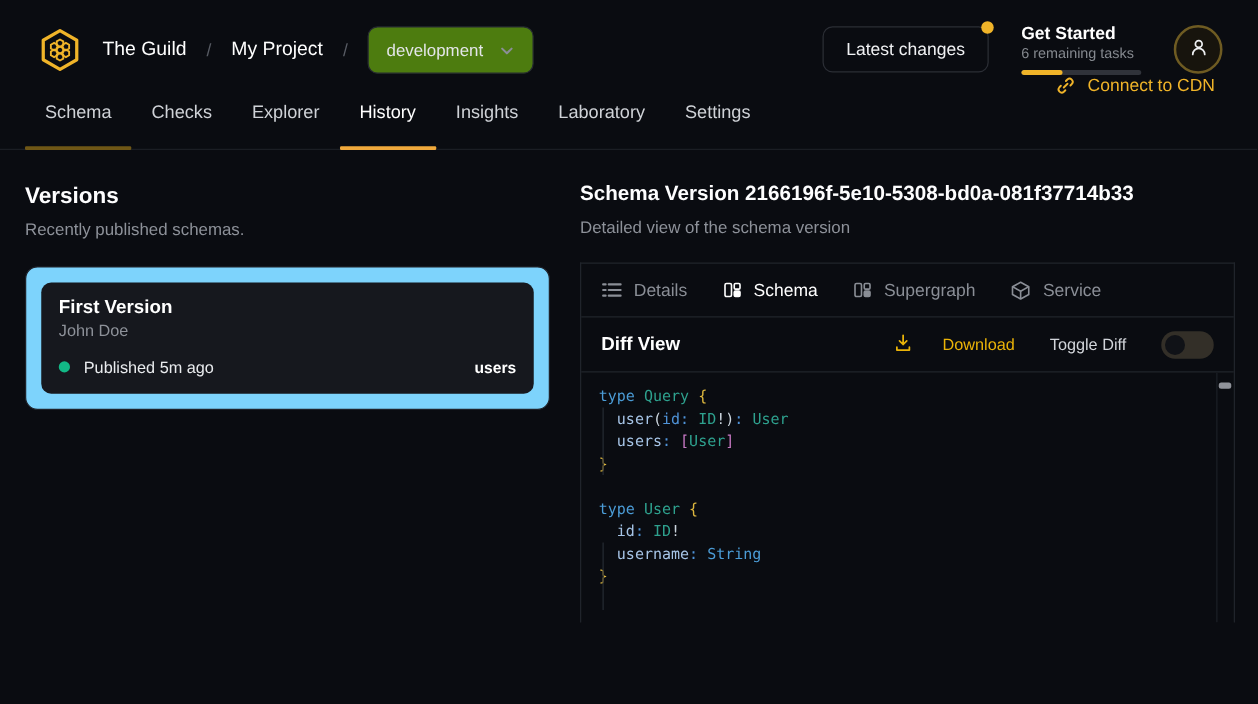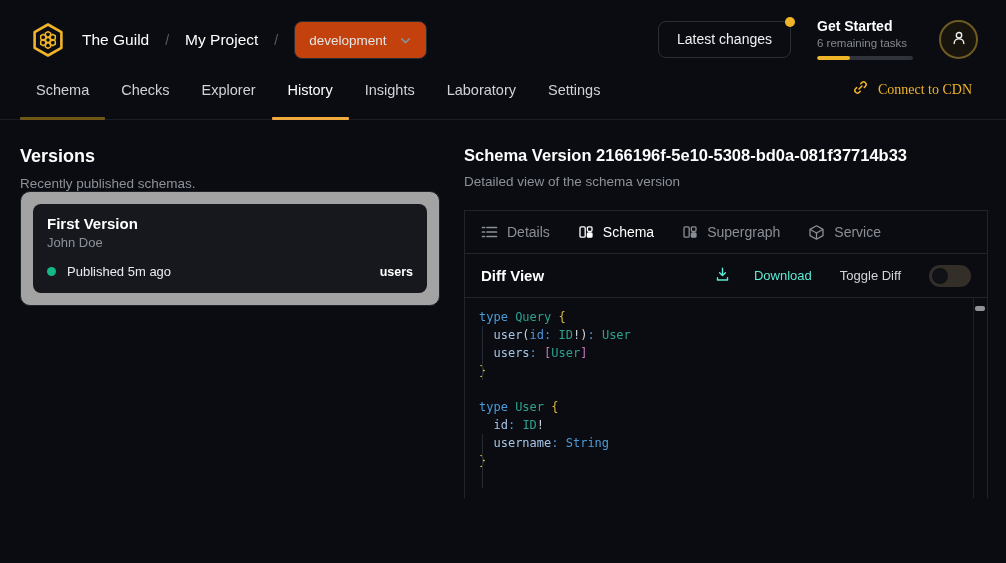--- a/index.html
+++ b/index.html
@@ -10,21 +10,21 @@
     position:relative;
   }
 
   
   .topbar { display:flex; align-items:flex-end; height:60px; padding:0 28px; }
   .brand-group { display:flex; align-items:center; gap:14px; }
   .logo svg { display:block; }
   .brand { font-size:15.5px; font-weight:500; color:#fff; }
   .crumb-sep { color:#585c64; font-size:14px; padding:0 2px; }
   .env-select { display:flex; align-items:center; gap:12px; height:38px; padding:0 14px;
-    background:#c2410c; border:1px solid #262a31; border-radius:8px; color:#e4e6e9;
+    background:#4d7c0f; border:1px solid #262a31; border-radius:8px; color:#e4e6e9;
     font-size:13.5px; cursor:pointer; }
   .env-select .chev { color:#8a8e96; display:flex; }
 
   .topbar-right { margin-left:auto; display:flex; align-items:center; gap:26px; }
   .latest-btn { position:relative; height:37px; padding:0 18px; border:1px solid #2b2e35;
     border-radius:8px; background:transparent; color:#f0f1f3; font-size:14px;
     font-family:inherit; cursor:pointer; }
   .latest-dot { position:absolute; top:-5px; right:-5px; width:10px; height:10px;
     border-radius:50%; background:#f0b429; }
   .get-started { width:96px; cursor:pointer; }
@@ -38,54 +38,54 @@
 
   
   .tabbar { display:flex; align-items:stretch; height:60px; border-bottom:1px solid #1b1e24;
     padding:0 34px 0 20px; }
   .nav-tab { position:relative; display:flex; align-items:center; padding:0 16px;
     font-size:14.5px; color:#cfd2d7; cursor:pointer; }
   .nav-tab.active { color:#fff; }
   .nav-tab .ul { position:absolute; left:0; right:0; bottom:-1px; height:3px; border-radius:1px; }
   .nav-tab.active .ul { background:#f0a93c; }
   .nav-tab.dim .ul { background:#6f5716; }
-  .connect-cdn { margin-left:auto; display:flex; align-items:center; gap:9px;
-    color:#f0b429; font-size:14px; cursor:pointer;font-family:Liberation Serif, serif; }
+  .connect-cdn { margin-left:auto; display:flex; gap:9px;
+    color:#f0b429; font-size:14px; cursor:pointer; }
 
   
   .main { display:flex; gap:24px; padding:0 18px 0 20px; }
   .col-left { width:420px; flex:none; }
   .col-right { flex:1; min-width:0; }
   .sec-title { font-size:18px; font-weight:700; color:#fdfdfe; margin-top:26px; }
   .col-right .sec-title { font-size:16.5px; }
   .sec-sub { margin-top:9px; font-size:13.5px; color:#8d9199; }
 
-  .versions-card { border:1px solid #1f2229; border-radius:10px;
-    background:#a3a3a3; padding:12px; }
+  .versions-card { margin-top:22px; border:1px solid #1f2229; border-radius:10px;
+    background:#7dd3fc; padding:12px; }
   .version-item { background:#16181e; border-radius:8px; padding:11px 14px 14px; cursor:pointer; }
   .vi-name { font-size:15px; font-weight:600; color:#fff; }
   .vi-author { font-size:13px; color:#8d9199; margin-top:3px; }
   .vi-row { display:flex; align-items:center; margin-top:14px; }
   .dot-pub { width:9px; height:9px; border-radius:50%; background:#12b886; flex:none; }
   .vi-status { margin-left:11px; font-size:13px; color:#e9ebee; }
   .vi-service { margin-left:auto; font-size:12.5px; font-weight:700; color:#fff; }
 
   
   .panel { margin-top:21px; border:1px solid #20242b; border-bottom:none; height:288px;
     display:flex; flex-direction:column; }
   .panel-tabs { height:43px; flex:none; display:flex; align-items:center; gap:28px;
     padding:0 16px; border-bottom:1px solid #20242b; }
   .ptab { display:flex; align-items:center; gap:9px; font-size:14px; color:#8a8e96; cursor:pointer; }
   .ptab.active { color:#fff; }
   .ptab svg { display:block; }
   .diff-row { height:44px; flex:none; display:flex; align-items:center; padding:0 16px;
     border-bottom:1px solid #20242b; }
   .diff-title { font-size:15px; font-weight:700; color:#fff; }
   .diff-actions { margin-left:auto; display:flex; align-items:center; gap:28px; }
-  .download-btn { display:flex; align-items:center; gap:24px; color:#5eead4; font-size:13px; cursor:pointer; }
+  .download-btn { display:flex; align-items:center; gap:24px; color:#eab308; font-size:13px; cursor:pointer; }
   .toggle-group { display:flex; align-items:center; gap:28px; color:#d2d5da; font-size:13px; }
   .switch { width:42px; height:22px; border-radius:11px; background:#332f28; position:relative; cursor:pointer; }
   .switch .knob { position:absolute; left:3px; top:3px; width:16px; height:16px;
     border-radius:50%; background:#101217; }
 
   
   .code-area { position:relative; flex:1; padding:10px 24px 10px 14px; overflow:hidden;
     font-family:"DejaVu Sans Mono", monospace; font-size:12px; line-height:18px; }
   .cl { white-space:pre; height:18px; }
   .tk-kw { color:#4b9cd6; }

